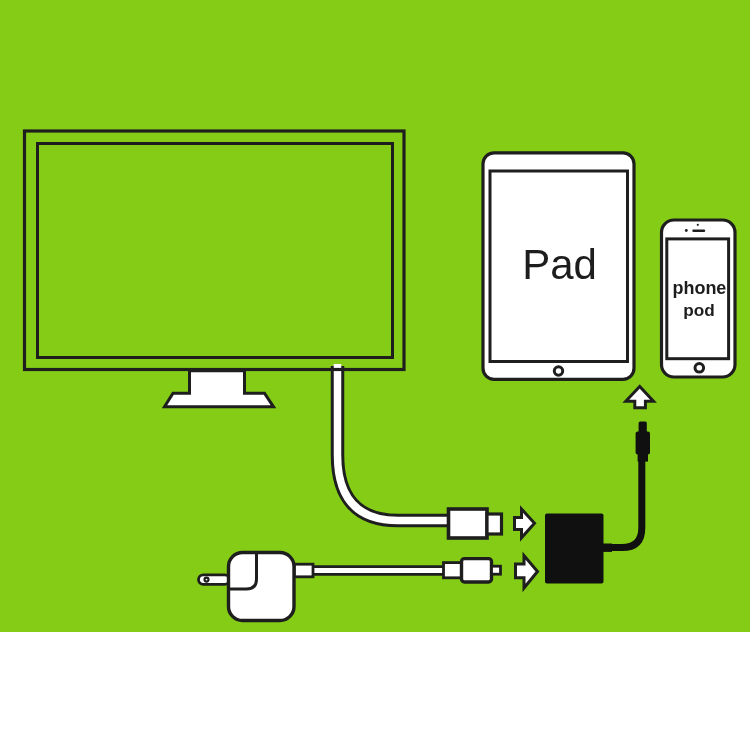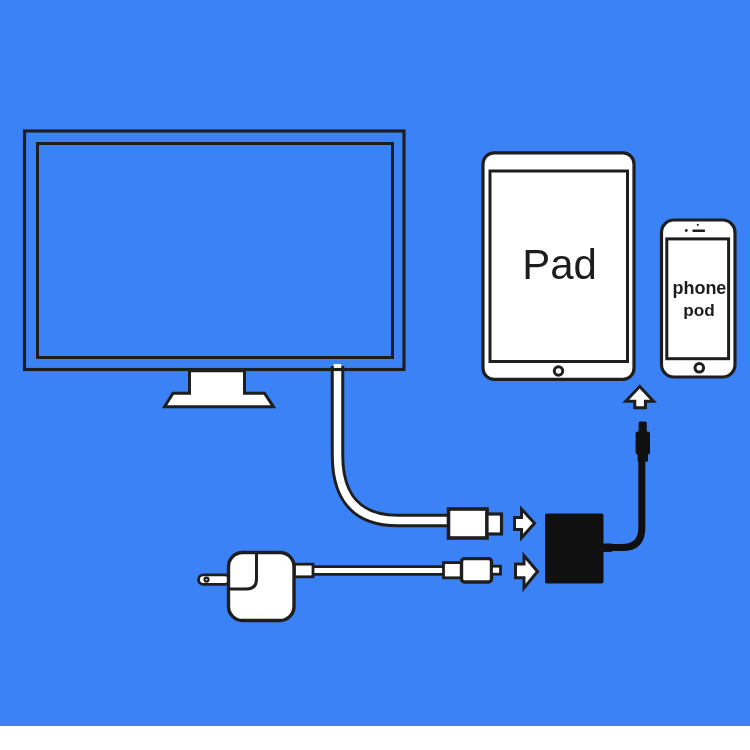--- a/index.html
+++ b/index.html
@@ -1,16 +1,16 @@
 <!DOCTYPE html>
 <html><head>
 <meta charset="utf-8">
 <style>
 html,body{margin:0;padding:0;background:#ffffff;}
-#c{position:relative;width:750px;height:726px;background:#3b82f6;overflow:hidden;text-decoration:underline;}
+#c{position:relative;width:750px;height:632px;background:#84cc16;overflow:hidden;text-decoration:underline;}
 text{font-family:"Liberation Sans",sans-serif;fill:#1d1d1d;}
 </style>
 </head>
 <body>
 <div id="c">
 <svg width="750" height="750" viewBox="0 0 750 750">
   <g stroke-linejoin="miter">
 
     <path d="M337.5 366 V455 Q337.5 520.5 398 520.5 H452" fill="none" stroke="#1e1e1e" stroke-width="13.5"></path>
     <path d="M337.5 364 V455 Q337.5 520.5 398 520.5 H452" fill="none" stroke="#ffffff" stroke-width="7.5"></path>

